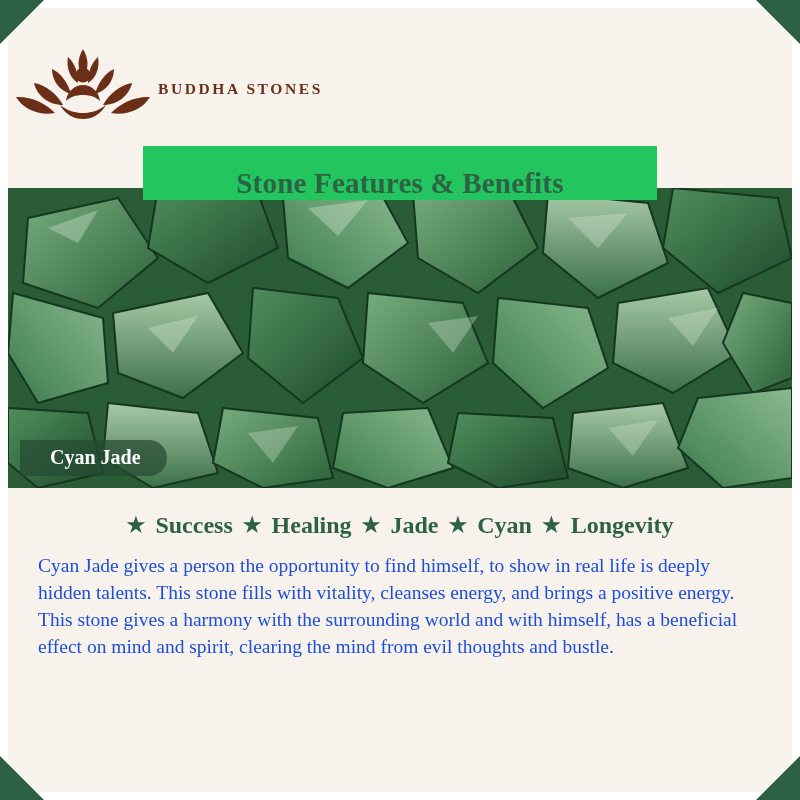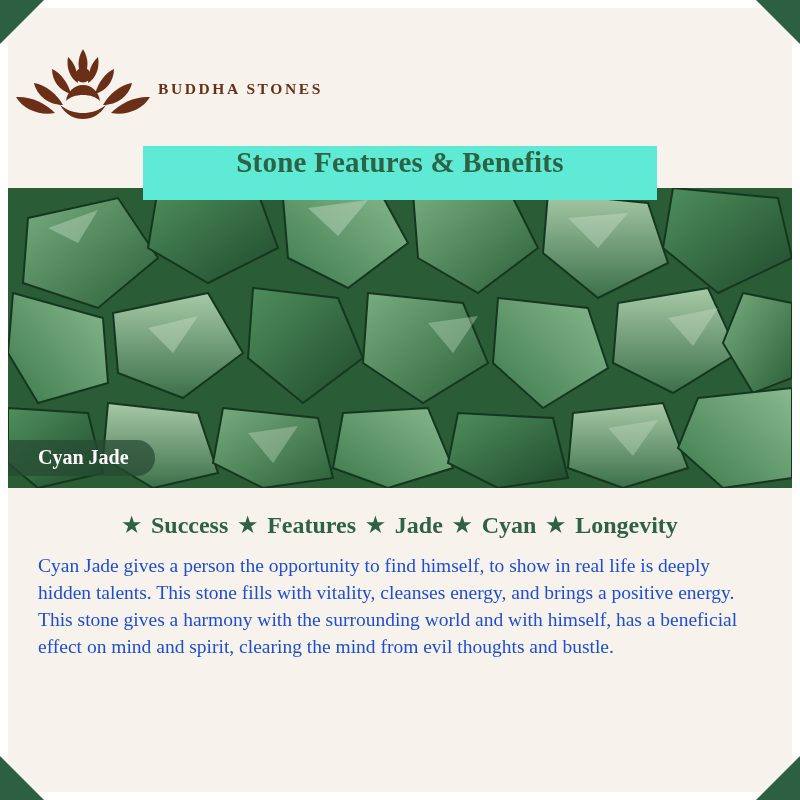--- a/index.html
+++ b/index.html
@@ -84,23 +84,23 @@
     font-family: "Liberation Serif", serif;
     font-weight: 700;
   }
 
   
   .title-bar {
     position: relative;
     margin: 0 auto;
     width: 514px;
     height: 54px;
-    background: #5eead4;
+    background: #22c55e;
     display: flex;
-    align-items: flex-start;
+    align-items: flex-end;
     justify-content: center;
     z-index: 3;
   }
   .title-bar .title-text {
     font-family: "Liberation Serif", serif;
     font-weight: 700;
     font-size: 29px;
     color: #2e6245;
     letter-spacing: 0.2px;
   }
@@ -116,21 +116,21 @@
   }
   .hero-canvas {
     position: absolute;
     inset: 0;
     width: 100%;
     height: 100%;
     display: block;
   }
   .hero-label {
     position: absolute;
-    left: 0;
+    left: 12px;
     bottom: 12px;
     background: #ffffff;
     color: #2e6245;
     font-family: "Liberation Serif", serif;
     font-weight: 700;
     font-size: 20px;
     padding: 6px 26px 7px 30px;
     border-radius: 0 18px 18px 0;
     z-index: 4;
   }
@@ -269,21 +269,21 @@
         <polygon points="240,245 290,238 265,275" fill="#c9e0c7" opacity="0.36"></polygon>
         <polygon points="600,240 650,232 625,268" fill="#cfe4cd" opacity="0.34"></polygon>
       </svg>
       <div class="hero-label dark">Cyan Jade</div>
     </div>
 
     <div class="benefits">
       <span class="benefit-star">★</span>
       <span class="benefit-item">Success</span>
       <span class="benefit-star">★</span>
-      <span class="benefit-item">Features</span>
+      <span class="benefit-item">Healing</span>
       <span class="benefit-star">★</span>
       <span class="benefit-item">Jade</span>
       <span class="benefit-star">★</span>
       <span class="benefit-item">Cyan</span>
       <span class="benefit-star">★</span>
       <span class="benefit-item">Longevity</span>
     </div>
 
     <p class="description">Cyan Jade gives a person the opportunity to find himself, to show in real life is deeply hidden talents. This stone fills with vitality, cleanses energy, and brings a positive energy. This stone gives a harmony with the surrounding world and with himself, has a beneficial effect on mind and spirit, clearing the mind from evil thoughts and bustle.</p>
 

